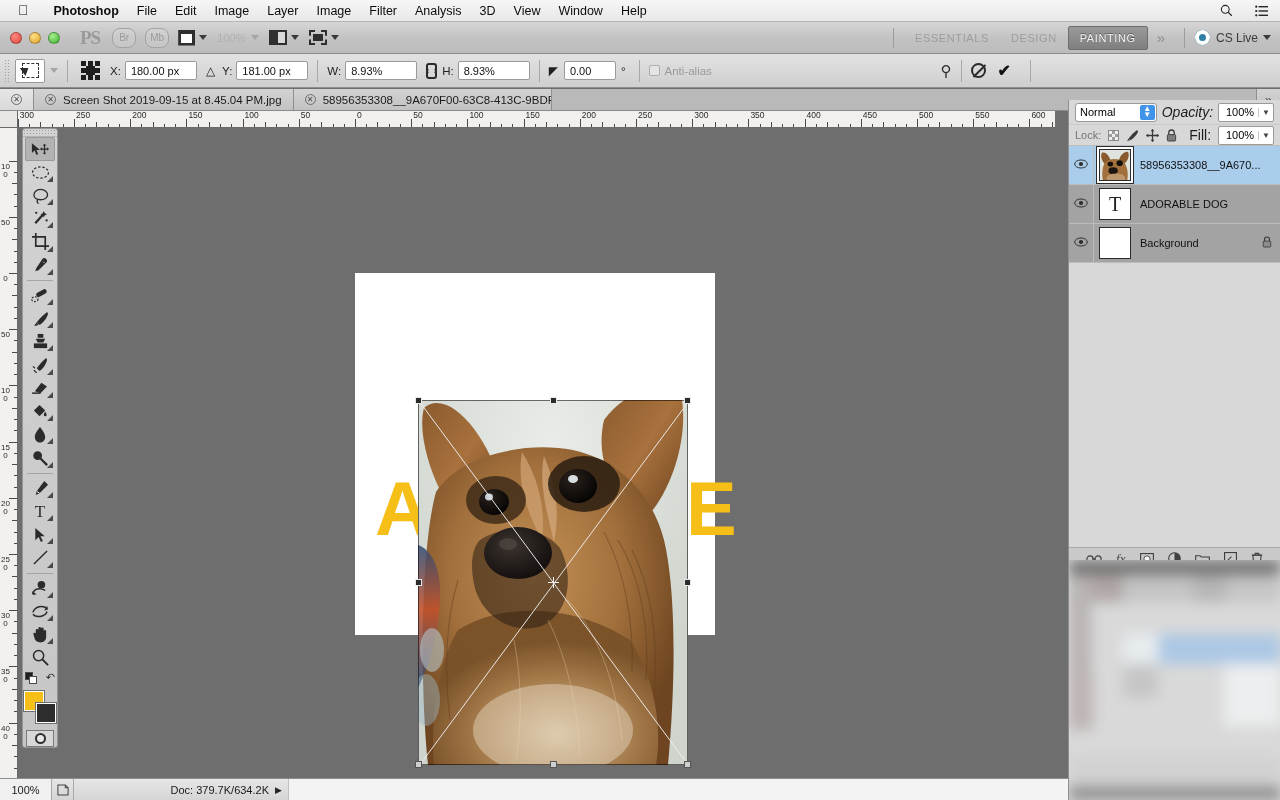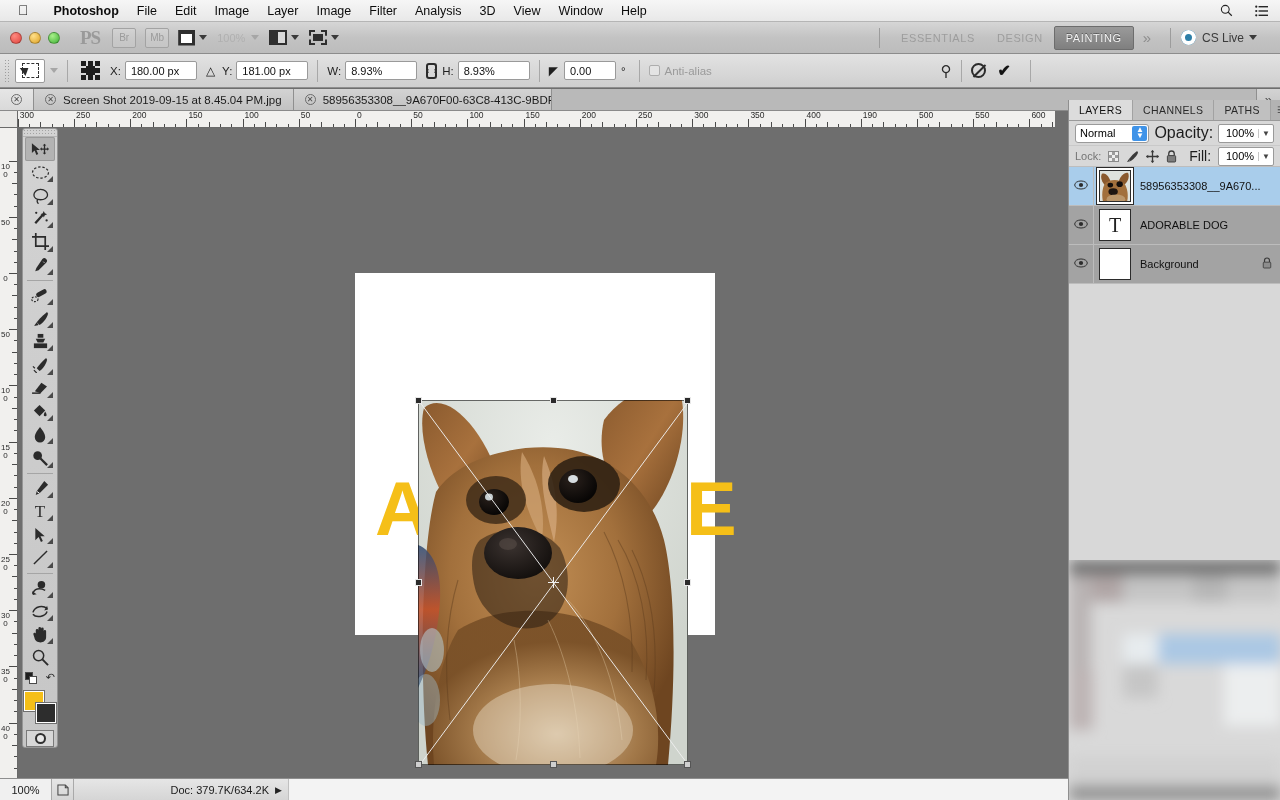--- a/index.html
+++ b/index.html
@@ -37,21 +37,21 @@
   .traffic { display: flex; gap: 7px; margin-left: 10px; margin-right: 14px; }
   .dot { width: 12px; height: 12px; border-radius: 50%; border: 1px solid rgba(0,0,0,.28); }
   .dot.r { background: radial-gradient(circle at 35% 30%, #ff8a80, #e0443e); }
   .dot.y { background: radial-gradient(circle at 35% 30%, #ffe08a, #dea123); }
   .dot.g { background: radial-gradient(circle at 35% 30%, #a9f08a, #3cb034); }
   .pslogo {
     font-family: "Liberation Serif", serif; font-size: 19px; color: #9a9a9a;
     letter-spacing: -1px; margin: 0 12px 0 6px; font-weight: 600;
   }
   .abtn {
-    width: 24px; height: 20px; border: 1px solid #a3a3a3; border-radius: 2px;
+    width: 24px; height: 20px; border: 1px solid #a3a3a3; border-radius: 8px;
     font-size: 10px; color: #9b9b9b; display: flex; align-items: center;
     justify-content: center; margin-right: 9px; background: rgba(255,255,255,.12);
   }
   .agrp { display: flex; align-items: center; margin-right: 10px; }
   .caret { width:0;height:0;border-left:4px solid transparent;border-right:4px solid transparent;
            border-top:5px solid #3a3a3a; margin-left: 4px; }
   .caret.dim { border-top-color: #a6a6a6; }
   .icn-screen {
     width: 17px; height: 16px; position: relative;
     background: #2f2f2f;
@@ -70,21 +70,21 @@
   .vsep { width:1px; height:20px; background:#9c9c9c; margin:0 10px; }
   .ws {
     font-size: 11px; letter-spacing: .6px; color: #9d9d9d; padding: 5px 11px;
     border-radius: 2px;
   }
   .ws.active {
     color: #f2f2f2; background: linear-gradient(to bottom,#9a9a9a,#7f7f7f);
     border: 1px solid #6d6d6d; text-shadow: 0 -1px 0 rgba(0,0,0,.4);
   }
   .chev2 { color:#8d8d8d; font-size:15px; padding:0 9px; }
-  .cslive { display:flex; align-items:center; font-size:12px; color:#3b3b3b; padding-right:23px; }
+  .cslive { display:flex; align-items:center; font-size:12px; color:#3b3b3b; padding-right:9px; }
   .cs-orb { width:15px;height:15px;border-radius:50%;background:#2d7fa8;margin-right:6px;
             box-shadow: inset 0 0 0 4px #fff, inset 0 0 0 7px #2d7fa8; }
 
   
   .optbar {
     position: absolute; top: 54px; left: 0; width: 1280px; height: 34px;
     background: linear-gradient(to bottom,#e2e2e2,#cfcfcf);
     border-bottom: 1px solid #8e8e8e;
     display: flex; align-items: center; font-size: 11.5px; color: #1f1f1f;
   }
@@ -239,21 +239,21 @@
   .panel-body { background:#d8d8d8; }
   .blend-row { height:24px;display:flex;align-items:center;padding:0 6px;gap:5px; }
   .blend-sel {
     flex:1;height:19px;background:#fff;border:1px solid #9a9a9a;border-radius:3px;
     display:flex;align-items:center;padding:0 4px;font-size:11px;position:relative;
   }
   .blend-arrows {
     position:absolute;right:1px;top:1px;width:15px;height:15px;background:#3f93e8;border-radius:2px;
     color:#fff;font-size:8px;display:flex;flex-direction:column;align-items:center;justify-content:center;line-height:6px;
   }
-  .op-lab { font-size:16px;color:#1c1c1c; }
+  .op-lab { font-size:14px;color:#1c1c1c;font-style:italic; }
   .spin {
     height:19px;background:#fff;border:1px solid #9a9a9a;border-radius:2px;display:flex;align-items:center;
     font-size:11px;padding:0 3px 0 5px;
   }
   .spin span.v { min-width:30px;text-align:right; }
   .spin .sa { margin-left:4px;padding-left:3px;border-left:1px solid #c6c6c6;color:#444;font-size:8px; }
   .lock-row { height:22px;display:flex;align-items:center;padding:0 6px;gap:7px;
               border-bottom:1px solid #bdbdbd;border-top:1px solid #c9c9c9; }
   .lock-lab { font-size:11px;color:#757575; }
   .lock-ico { font-size:11px;color:#3a3a3a;display:flex;align-items:center; }
@@ -530,21 +530,21 @@
       <div class="tick" style="left: 752.88px; height: 5px;"></div>
       <div class="tick" style="left: 764.12px; height: 3px;"></div>
       <div class="tick" style="left: 775.36px; height: 3px;"></div>
       <div class="tick" style="left: 786.6px; height: 8px;"></div>
       <div class="rnum" style="left: 788.6px;">400</div>
       <div class="tick" style="left: 797.84px; height: 3px;"></div>
       <div class="tick" style="left: 809.08px; height: 5px;"></div>
       <div class="tick" style="left: 820.32px; height: 3px;"></div>
       <div class="tick" style="left: 831.56px; height: 3px;"></div>
       <div class="tick" style="left: 842.8px; height: 8px;"></div>
-      <div class="rnum" style="left: 844.8px;">190</div>
+      <div class="rnum" style="left: 844.8px;">450</div>
       <div class="tick" style="left: 854.04px; height: 3px;"></div>
       <div class="tick" style="left: 865.28px; height: 5px;"></div>
       <div class="tick" style="left: 876.52px; height: 3px;"></div>
       <div class="tick" style="left: 887.76px; height: 3px;"></div>
       <div class="tick" style="left: 899px; height: 8px;"></div>
       <div class="rnum" style="left: 901px;">500</div>
       <div class="tick" style="left: 910.24px; height: 3px;"></div>
       <div class="tick" style="left: 921.48px; height: 5px;"></div>
       <div class="tick" style="left: 932.72px; height: 3px;"></div>
       <div class="tick" style="left: 943.96px; height: 3px;"></div>
@@ -898,26 +898,20 @@
     <div class="swatches">
       <div class="sw-fg"></div>
       <div class="sw-bg"></div>
     </div>
     <div class="qmask">
         <i></i>
       </div>
   </div>
 
   <div class="rpanel">
-    <div class="panel-tabs">
-      <div class="ptab active">LAYERS</div>
-      <div class="ptab">CHANNELS</div>
-      <div class="ptab">PATHS</div>
-      <div class="pmenu">☰▾</div>
-    </div>
 
     <div class="panel-body">
       <div class="blend-row">
         <div class="blend-sel">
           <span>Normal</span>
           <span class="blend-arrows">
               <span>▲</span>
               <span>▼</span>
             </span>
         </div>

